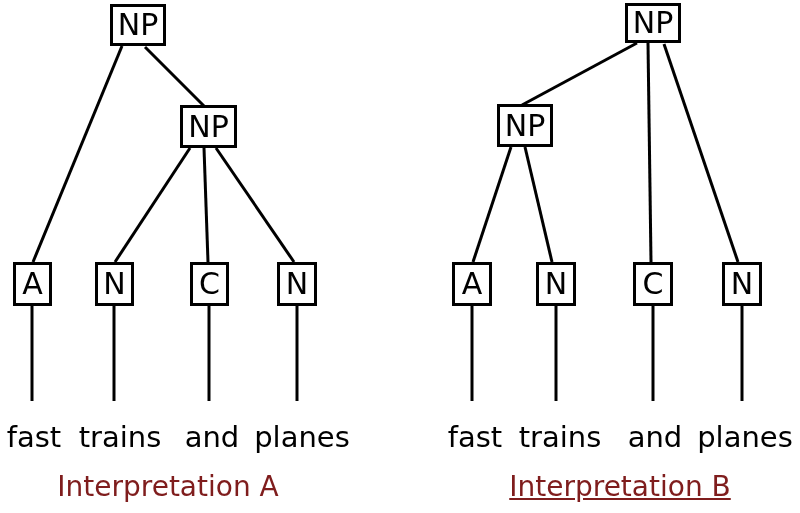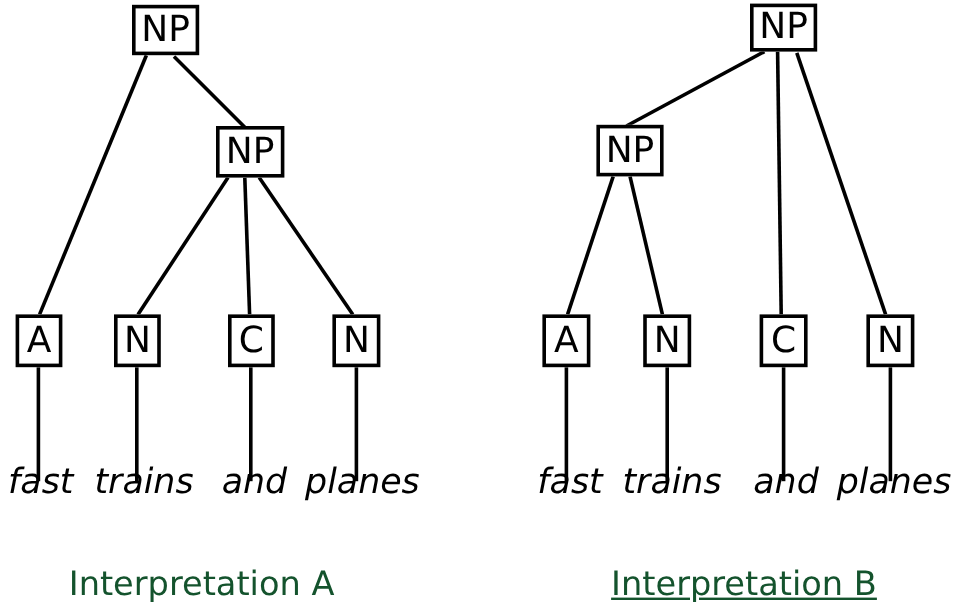--- a/index.html
+++ b/index.html
@@ -32,36 +32,35 @@
     background: #ffffff;
     display: flex;
     align-items: center;
     justify-content: center;
     font-size: 30px;
     line-height: 1;
     color: #000000;
   }
   .word {
     position: absolute;
-    top: 384px;
+    top: 420px;
     transform: translateX(-50%);
-    font-style: italic;
     font-size: 29px;
     line-height: 1.2;
     white-space: nowrap;
     color: #000000;
   }
   .caption {
     position: absolute;
     top: 470px;
     transform: translateX(-50%);
     font-size: 28px;
     line-height: 1.2;
     white-space: nowrap;
-    color: #14532d;
+    color: #7f1d1d;
   }
 </style>
 </head>
 <body>
 
 <div class="stage">
 
   <svg class="edges" width="800" height="513" viewBox="0 0 800 513">
 
     <line x1="122" y1="46" x2="33" y2="262"></line>

